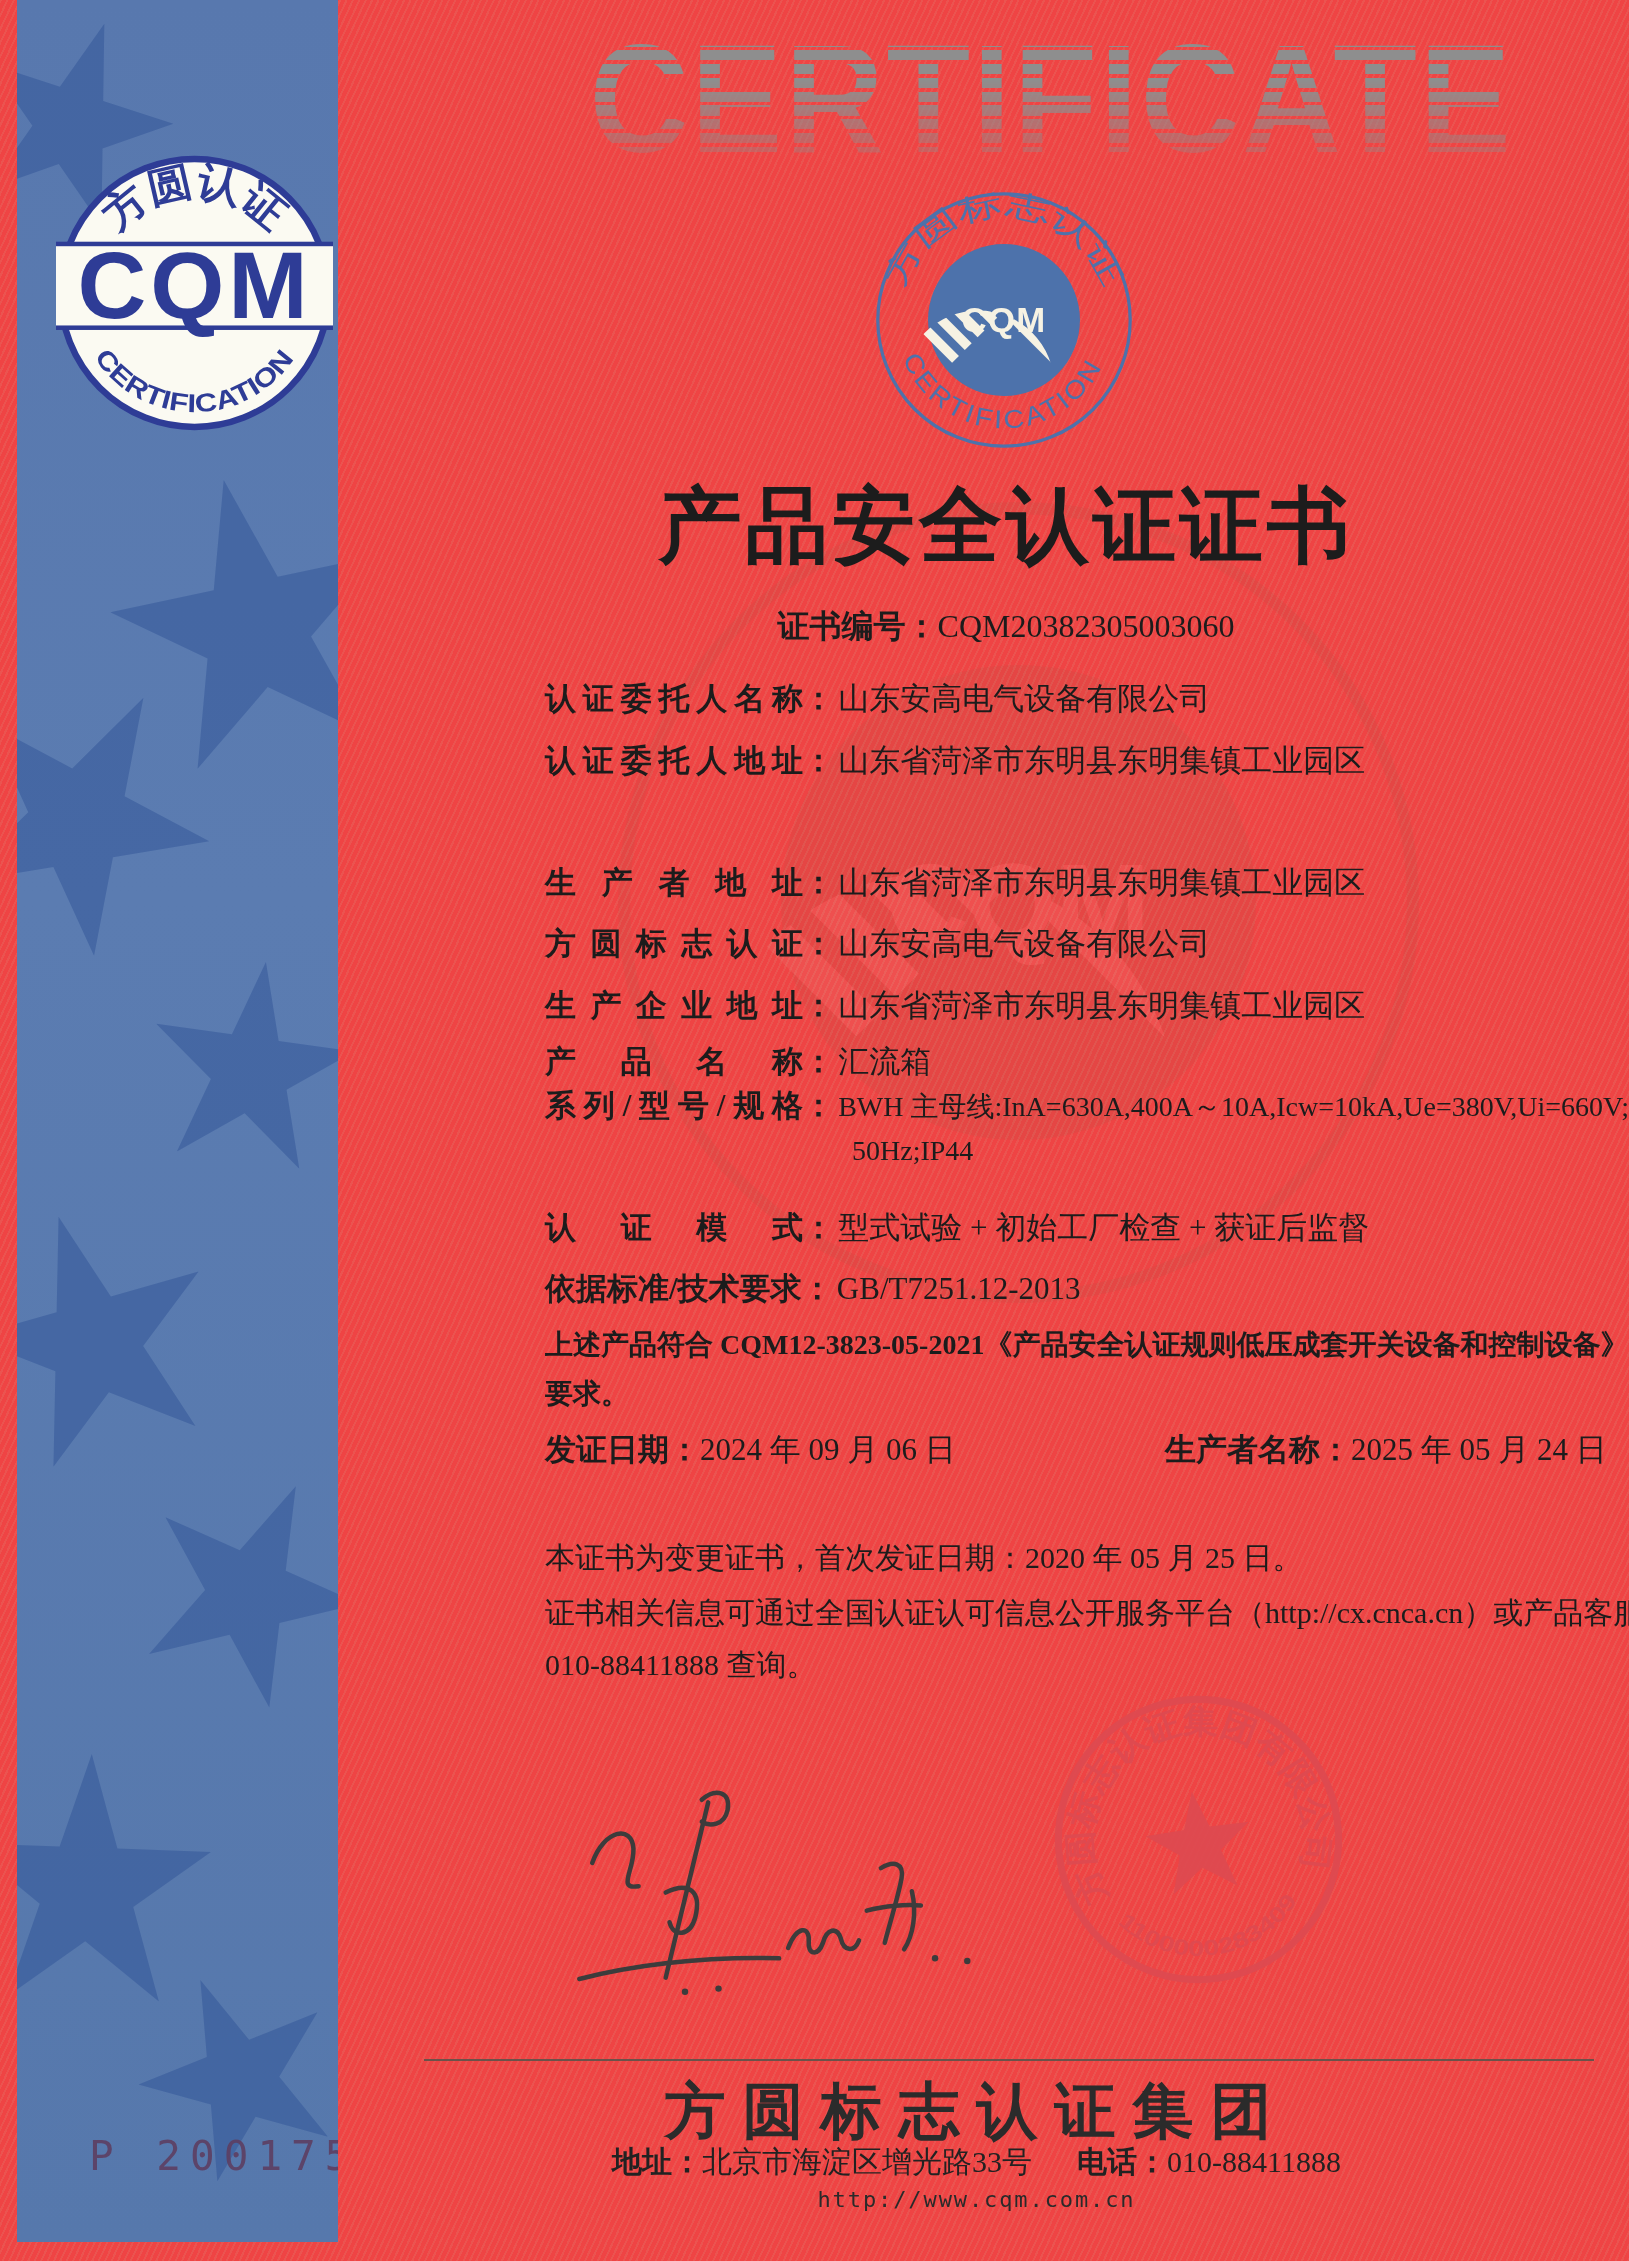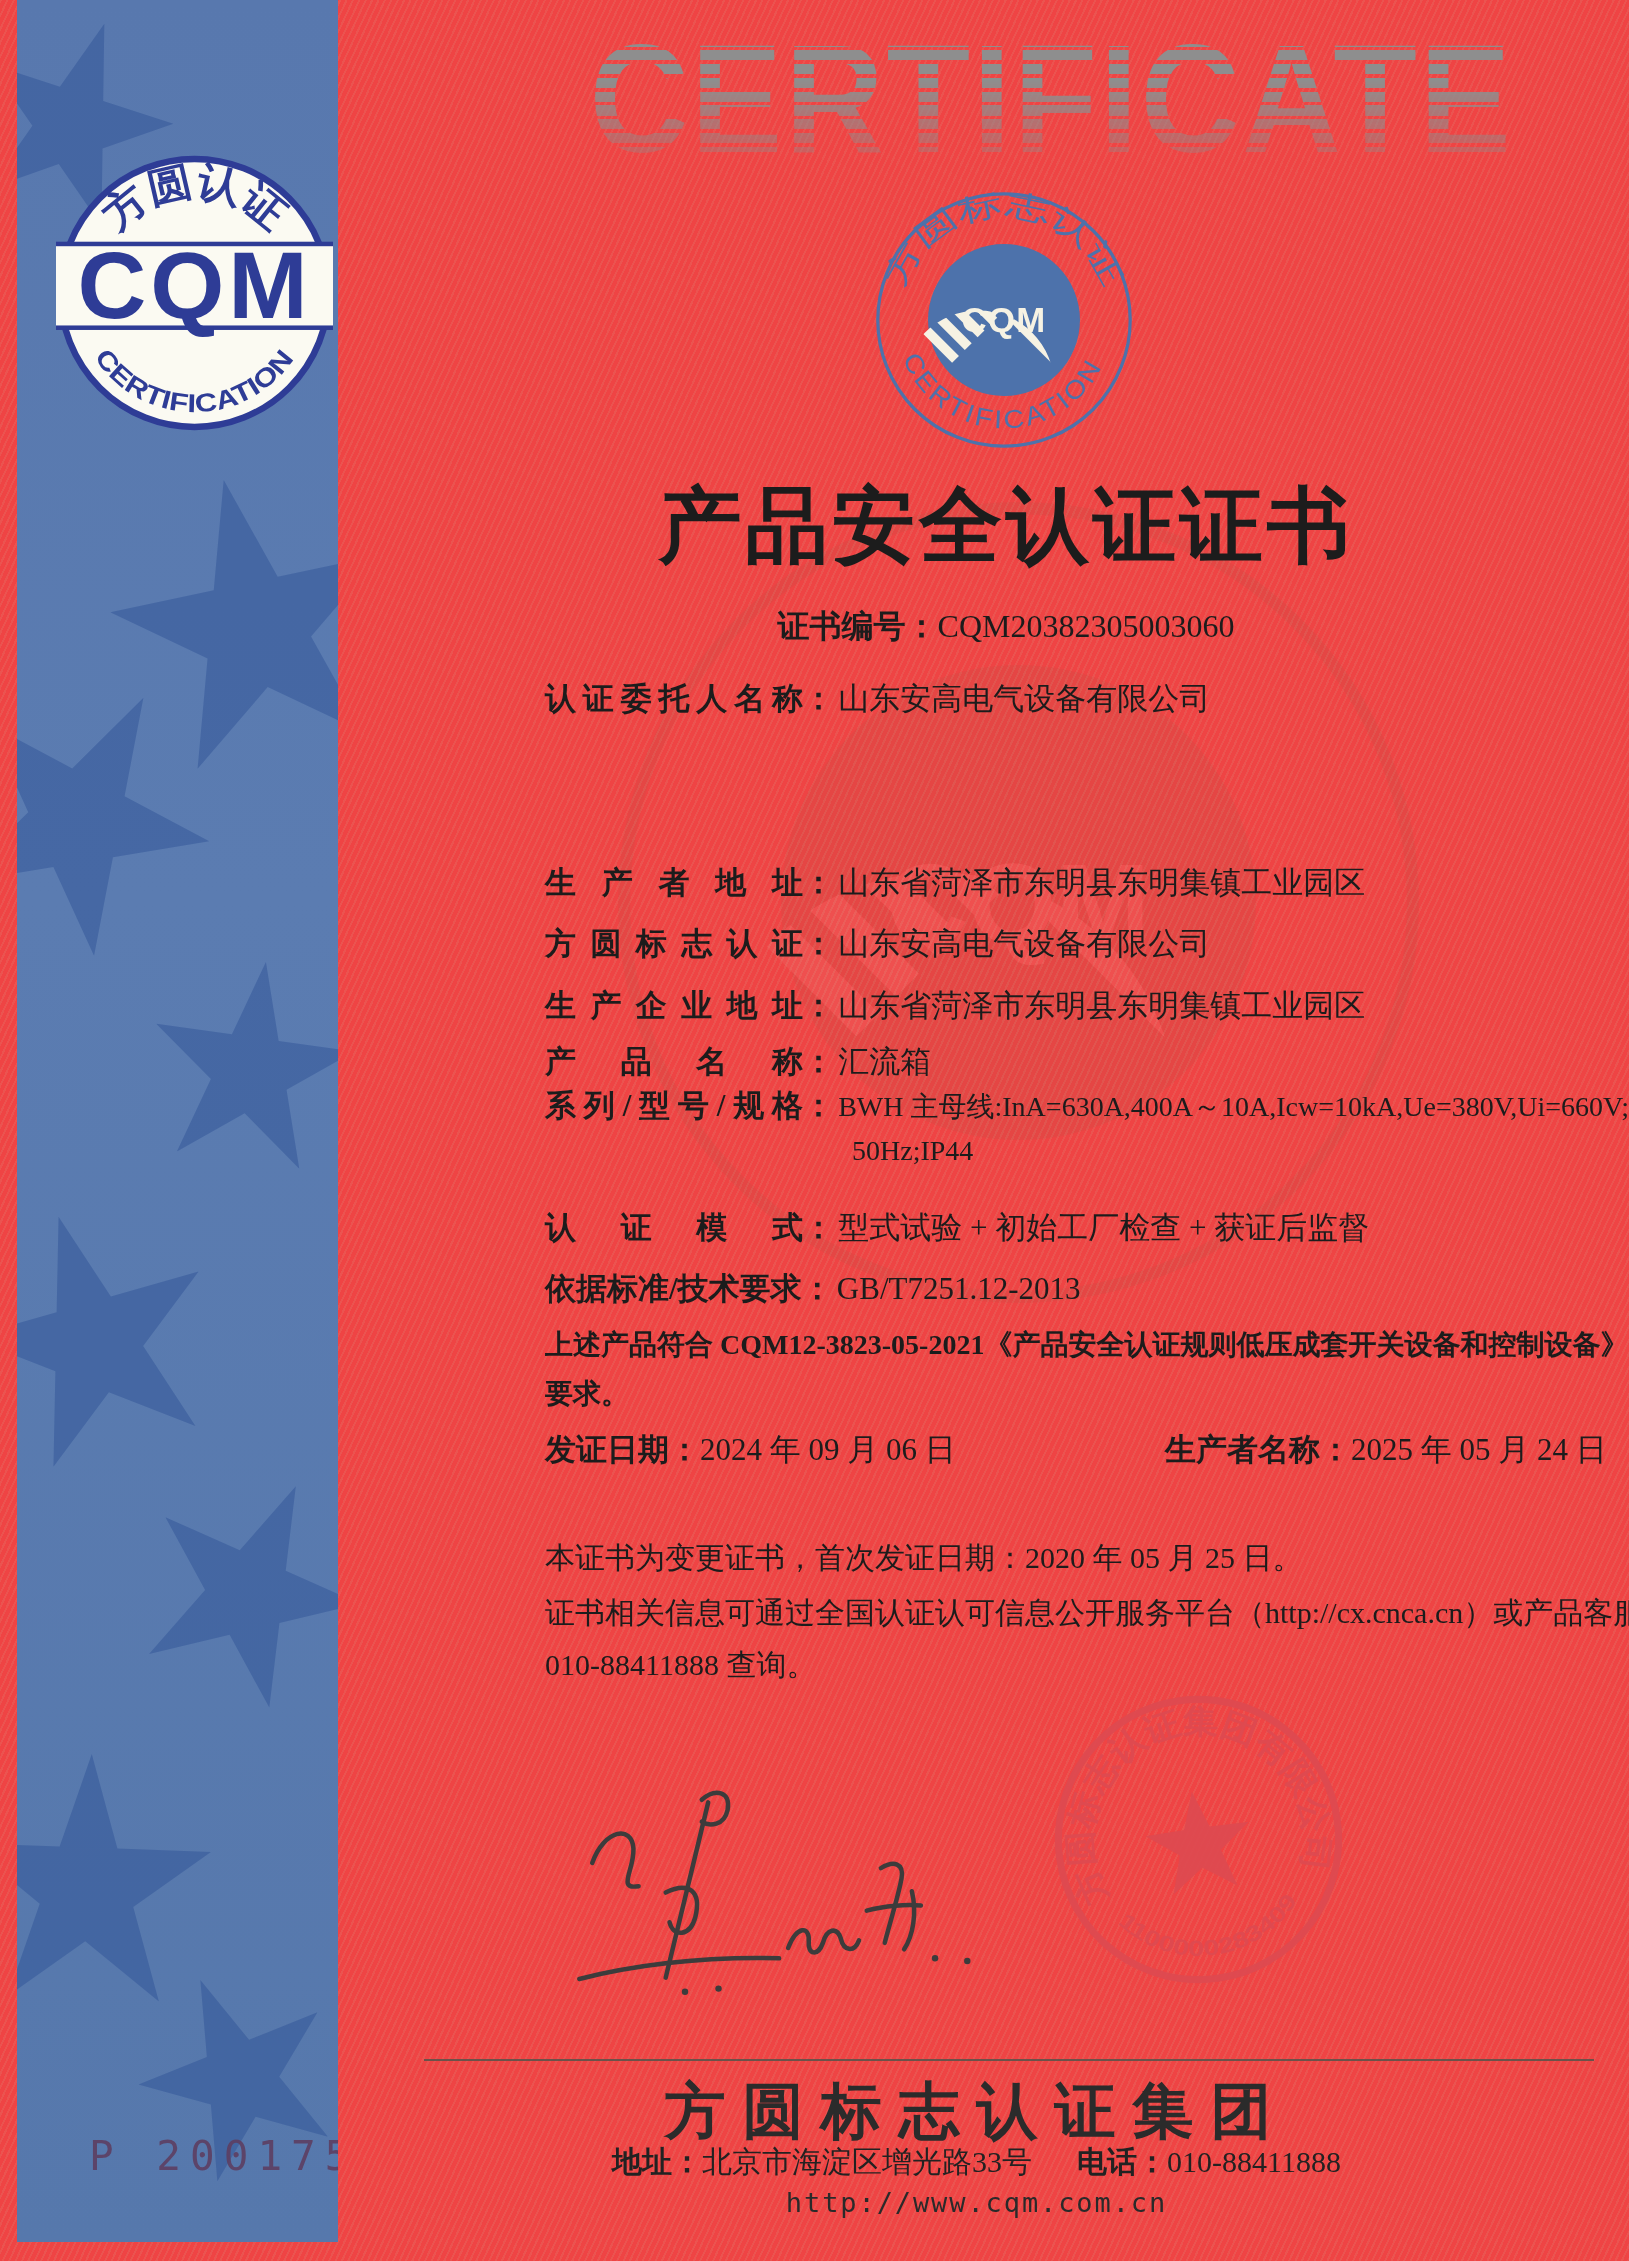--- a/index.html
+++ b/index.html
@@ -53,21 +53,21 @@
   .stamp{position:absolute;left:1050px;top:1691px;z-index:4;}
   .sig{position:absolute;left:561px;top:1765px;z-index:3;}
   
   .rule{position:absolute;left:424px;top:2059px;width:1170px;height:1.9px;background:#55544a;opacity:.85;z-index:2;}
   .f-company{position:absolute;left:348px;top:2071px;width:1257px;text-align:center;z-index:2;
         font-size:61px;font-weight:bold;letter-spacing:17px;color:#2b2b2b;white-space:nowrap;}
   .f-addr{position:absolute;left:348px;top:2142px;width:1257px;text-align:center;z-index:2;
         font-size:30px;color:#222;white-space:nowrap;}
   .f-addr .gap{display:inline-block;width:45px;}
   .f-web{position:absolute;left:348px;top:2187px;width:1257px;text-align:center;z-index:2;
-        font-family:"DejaVu Sans Mono",monospace;font-size:27px;letter-spacing:1.9px;color:#2a2a2a;white-space:nowrap;}
+        font-family:"DejaVu Sans Mono",monospace;font-size:22px;letter-spacing:1.9px;color:#2a2a2a;white-space:nowrap;}
   
   text{font-family:"Liberation Sans","DejaVu Sans",sans-serif;}
   .cjkarc{font-family:"Liberation Serif","DejaVu Serif",serif;}
 </style>
 </head>
 <body>
 
 <div class="page">
 
   <div class="cert-header">CERTIFICATE</div>
@@ -150,20 +150,23 @@
   </div>
 
   <div class="doc-title">产品安全认证证书</div>
   <div class="certno">
     <span class="lbl">证书编号：</span><span>CQM20382305003060</span>
   </div>
 
   <div class="frow" style="top:678px">
     <span class="flabel">认证委托人名称</span><span class="fcolon">：</span><span class="fval">山东安高电气设备有限公司</span>
   </div>
+  <div class="frow" style="top:740px">
+    <span class="flabel">认证委托人地址</span><span class="fcolon">：</span><span class="fval">山东省菏泽市东明县东明集镇工业园区</span>
+  </div>
   <div class="frow" style="top:862px">
     <span class="flabel">生产者地址</span><span class="fcolon">：</span><span class="fval">山东省菏泽市东明县东明集镇工业园区</span>
   </div>
   <div class="frow" style="top:923px">
     <span class="flabel">方圆标志认证</span><span class="fcolon">：</span><span class="fval">山东安高电气设备有限公司</span>
   </div>
   <div class="frow" style="top:985px">
     <span class="flabel">生产企业地址</span><span class="fcolon">：</span><span class="fval">山东省菏泽市东明县东明集镇工业园区</span>
   </div>
   <div class="frow" style="top:1041px">

